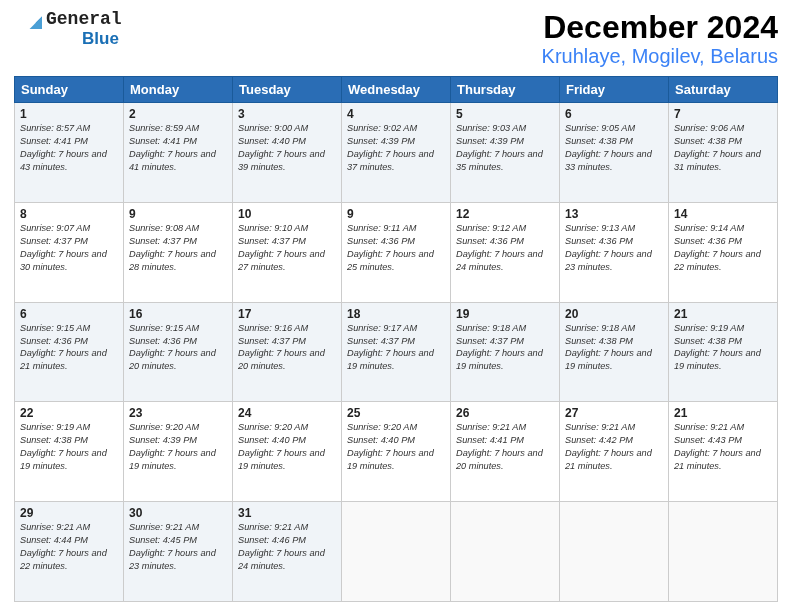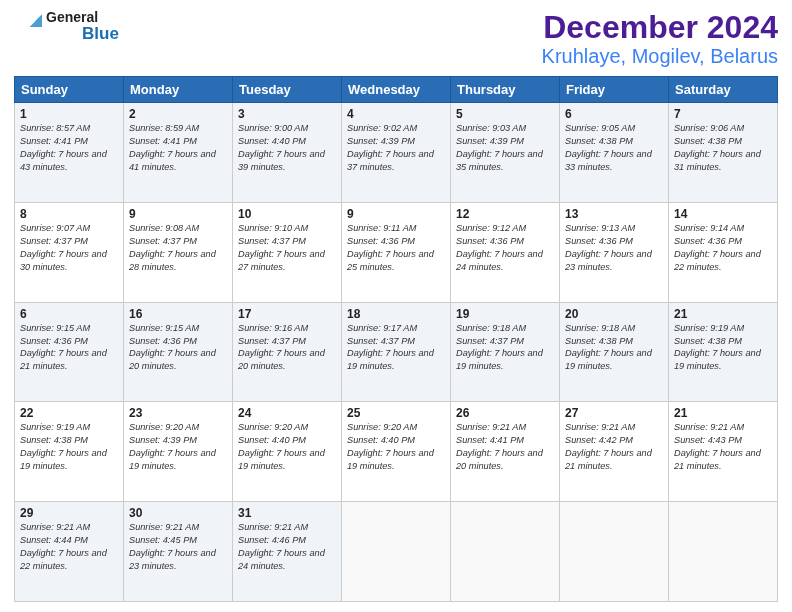--- a/index.html
+++ b/index.html
@@ -31,21 +31,21 @@
     .logo-icon {
       width: 28px;
       height: 28px;
     }
     .title-block {
       text-align: right;
     }
     .month-title {
       font-size: 32px;
       font-weight: bold;
-      color: #4c1d95;
+      color: #000000;
       line-height: 1.1;
     }
     .subtitle {
       font-size: 20px;
       color: #3b82f6;
     }
     .calendar {
       flex: 1;
       border-collapse: collapse;
       width: 100%;
@@ -96,21 +96,21 @@
 
 <div class="page">
   <div class="header">
     <div class="logo">
       <svg class="logo-icon" viewBox="0 0 36 36">
         <rect x="0" y="0" width="36" height="36" fill="none"></rect>
         <polygon points="28,10 36,2 36,18" fill="#1a6fb5"></polygon>
         <polygon points="20,18 36,2 36,18" fill="#4a9fd5"></polygon>
       </svg>
       <div>
-        <div style="font-size:14px;font-weight:bold;color:#222;line-height:1.1;">General</div>
+        <div style="font-size:18px;font-weight:bold;color:#222;line-height:1.1;font-family:Liberation Mono, monospace;">General</div>
         <div style="font-size:17px;font-weight:bold;color:#1a6fb5;line-height:1.1;margin-left:36px;">Blue</div>
       </div>
     </div>
     <div class="title-block">
       <div class="month-title">December 2024</div>
       <div class="subtitle">Kruhlaye, Mogilev, Belarus</div>
     </div>
   </div>
 
   <table class="calendar">

